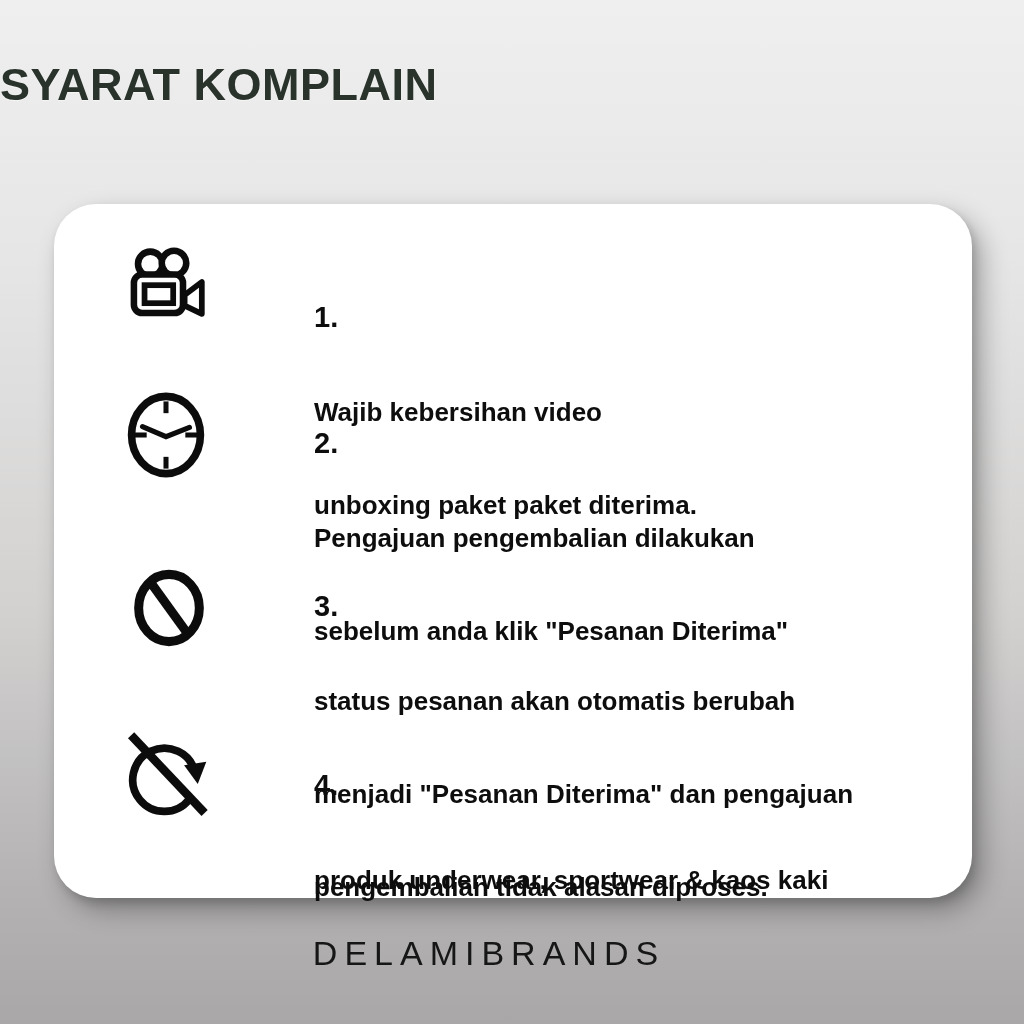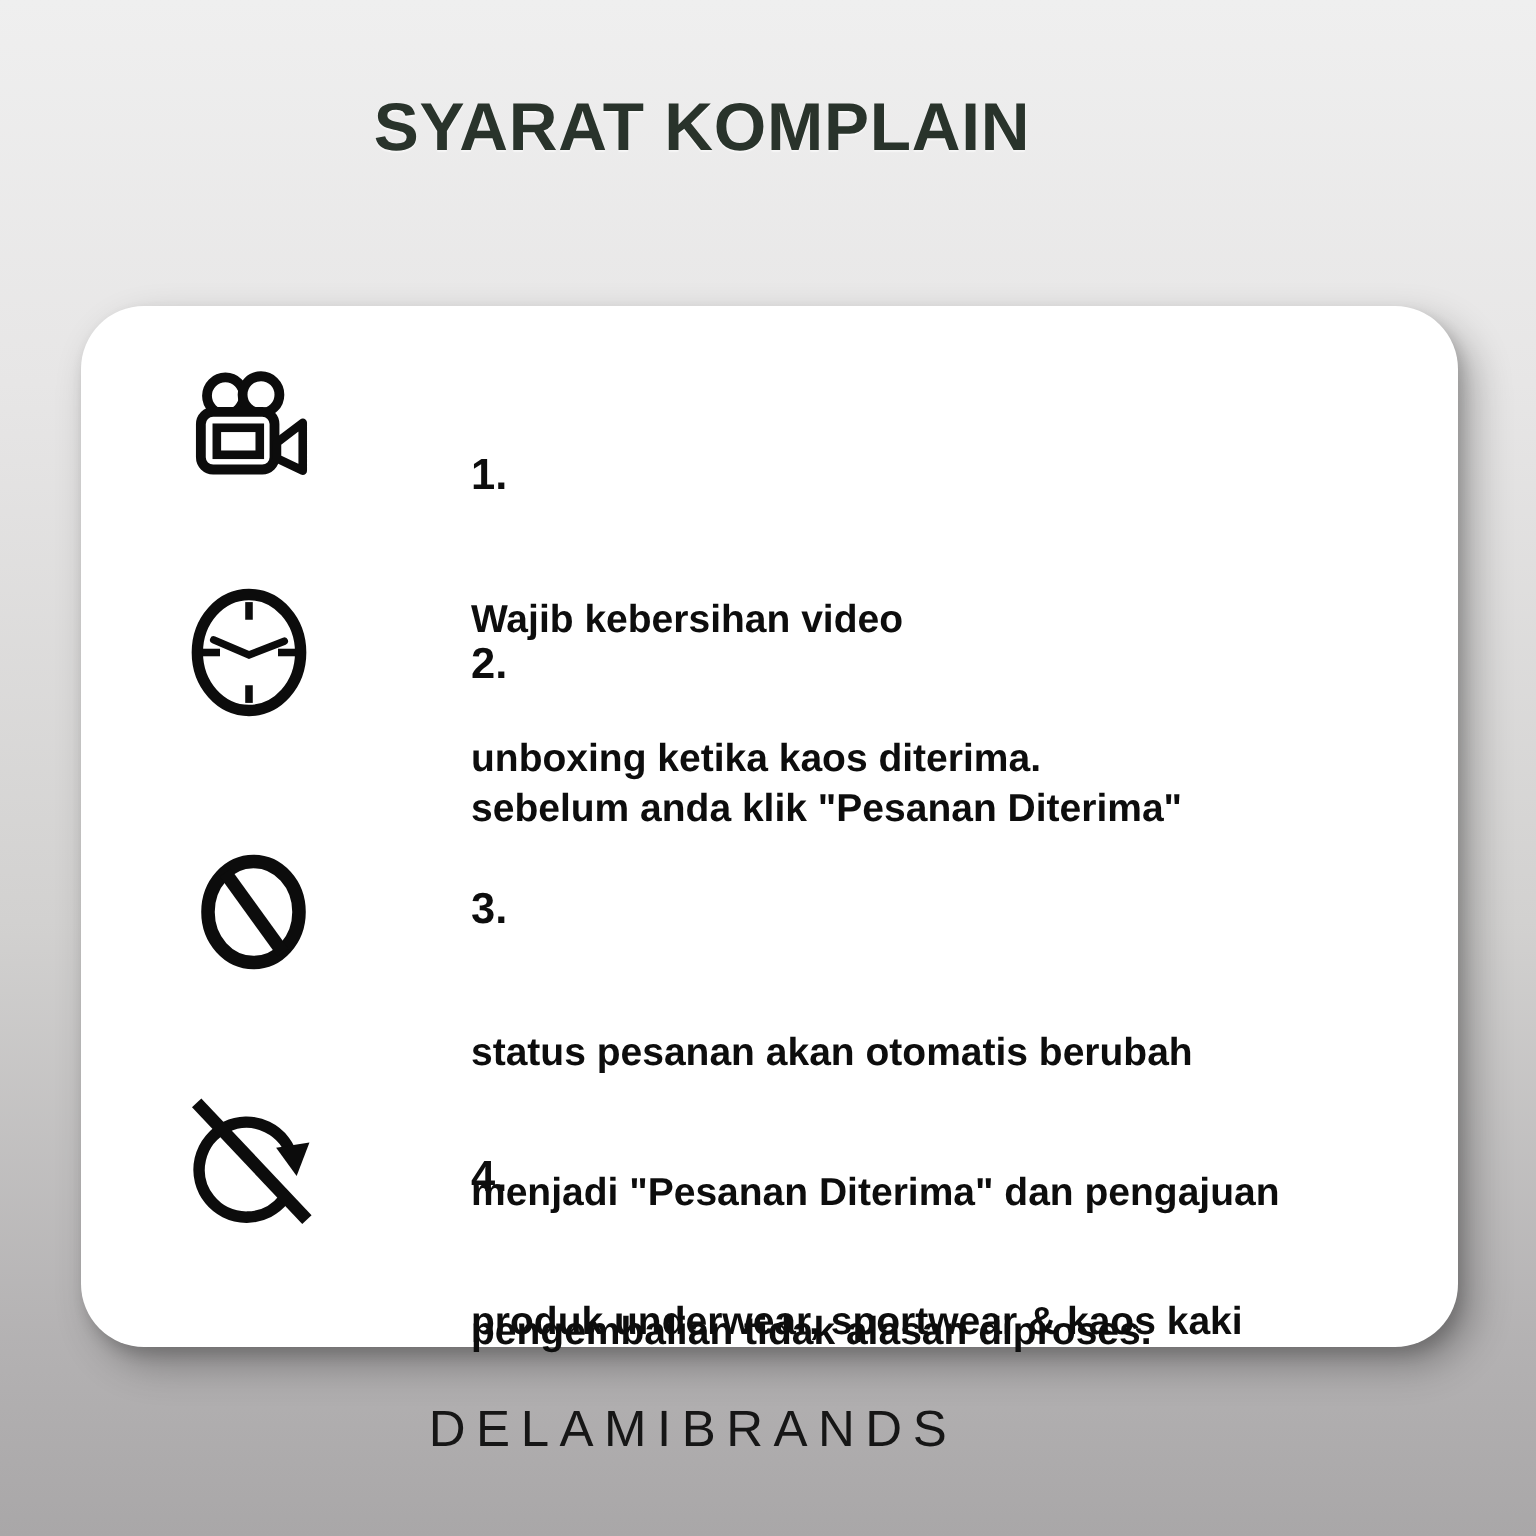--- a/index.html
+++ b/index.html
@@ -5,21 +5,21 @@
   html,body{margin:0;padding:0;}
   body{
     width:1024px;height:1024px;overflow:hidden;position:relative;
     font-family:"Liberation Sans","DejaVu Sans",sans-serif;
     background:linear-gradient(180deg,#efefef 0%,#e7e6e6 25%,#d2d1d0 60%,#b3b1b2 88%,#a9a7a8 100%);
   }
   .poster{position:absolute;inset:0;}
   
   .title{
     position:absolute;top:58px;left:0;width:936px;
-    text-align:center;color:#29332b;font-weight:bold;
+    color:#29332b;font-weight:bold;
     font-size:45px;line-height:53px;letter-spacing:0.5px;
     text-shadow:0 1px 1px rgba(255,255,255,0.55);
   }
   
   .card{
     position:absolute;left:54px;top:204px;width:918px;height:694px;
     background:#ffffff;border-radius:42px;
     box-shadow:10px 12px 26px rgba(0,0,0,0.30),3px 5px 9px rgba(0,0,0,0.14);
   }
   .icon-box{position:absolute;}
@@ -33,21 +33,21 @@
     font-weight:bold;font-size:26px;line-height:31px;white-space:pre-wrap;
   }
   .item-1{top:34px;}
   .item-2{top:160px;}
   .item-3{top:323px;}
   .item-4{top:502px;}
   .num{font-size:29px;line-height:35px;}
   
   .brand{
     position:absolute;top:934px;left:0;width:924px;text-align:center;
-    color:#161616;font-size:34px;font-weight:400;letter-spacing:7px;
+    color:#161616;font-size:34px;font-weight:400;letter-spacing:7px;padding-left:27px;
   }
 </style>
 </head>
 <body>
 
 <div class="poster">
 
   <div class="title">
     <div>SYARAT KOMPLAIN</div>
   </div>
@@ -61,37 +61,38 @@
           <circle cx="66" cy="22" r="15" stroke-width="8"></circle>
           <rect x="17" y="36" width="60" height="47" rx="10" stroke-width="8"></rect>
           <rect x="30" y="49" width="35" height="22" stroke-width="7"></rect>
           <path d="M79 61 L100 45 L100 84 L79 74 Z" stroke-width="7" stroke-linejoin="round"></path>
         </g>
       </svg>
     </div>
     <div class="item-text item-1">
       <div class="num">1.</div>
       <div>Wajib kebersihan video</div>
-      <div>unboxing ketika kaos diterima.</div>
+      <div>unboxing paket paket diterima.</div>
     </div>
 
     <div class="icon-box icon-clock">
       <svg viewBox="0 0 100 110" xmlns="http://www.w3.org/2000/svg">
         <g stroke="#0c0c0c" fill="none">
           <ellipse cx="50" cy="55" rx="41" ry="46" stroke-width="9"></ellipse>
           <line x1="50" y1="15" x2="50" y2="29" stroke-width="6"></line>
           <line x1="50" y1="81" x2="50" y2="95" stroke-width="6"></line>
           <line x1="13" y1="55" x2="27" y2="55" stroke-width="6"></line>
           <line x1="73" y1="55" x2="87" y2="55" stroke-width="6"></line>
           <path d="M22 45 L50 57 L78 46" stroke-width="6" stroke-linecap="round"></path>
         </g>
       </svg>
     </div>
     <div class="item-text item-2">
       <div class="num">2.</div>
+      <div>Pengajuan pengembalian dilakukan</div>
       <div>sebelum anda klik "Pesanan Diterima"</div>
     </div>
 
     <div class="icon-box icon-prohibited">
       <svg viewBox="0 0 100 100" xmlns="http://www.w3.org/2000/svg">
         <g stroke="#0c0c0c" fill="none">
           <ellipse cx="50" cy="50" rx="37" ry="41" stroke-width="11"></ellipse>
           <line x1="27" y1="18" x2="74" y2="83" stroke-width="11"></line>
         </g>
       </svg>

